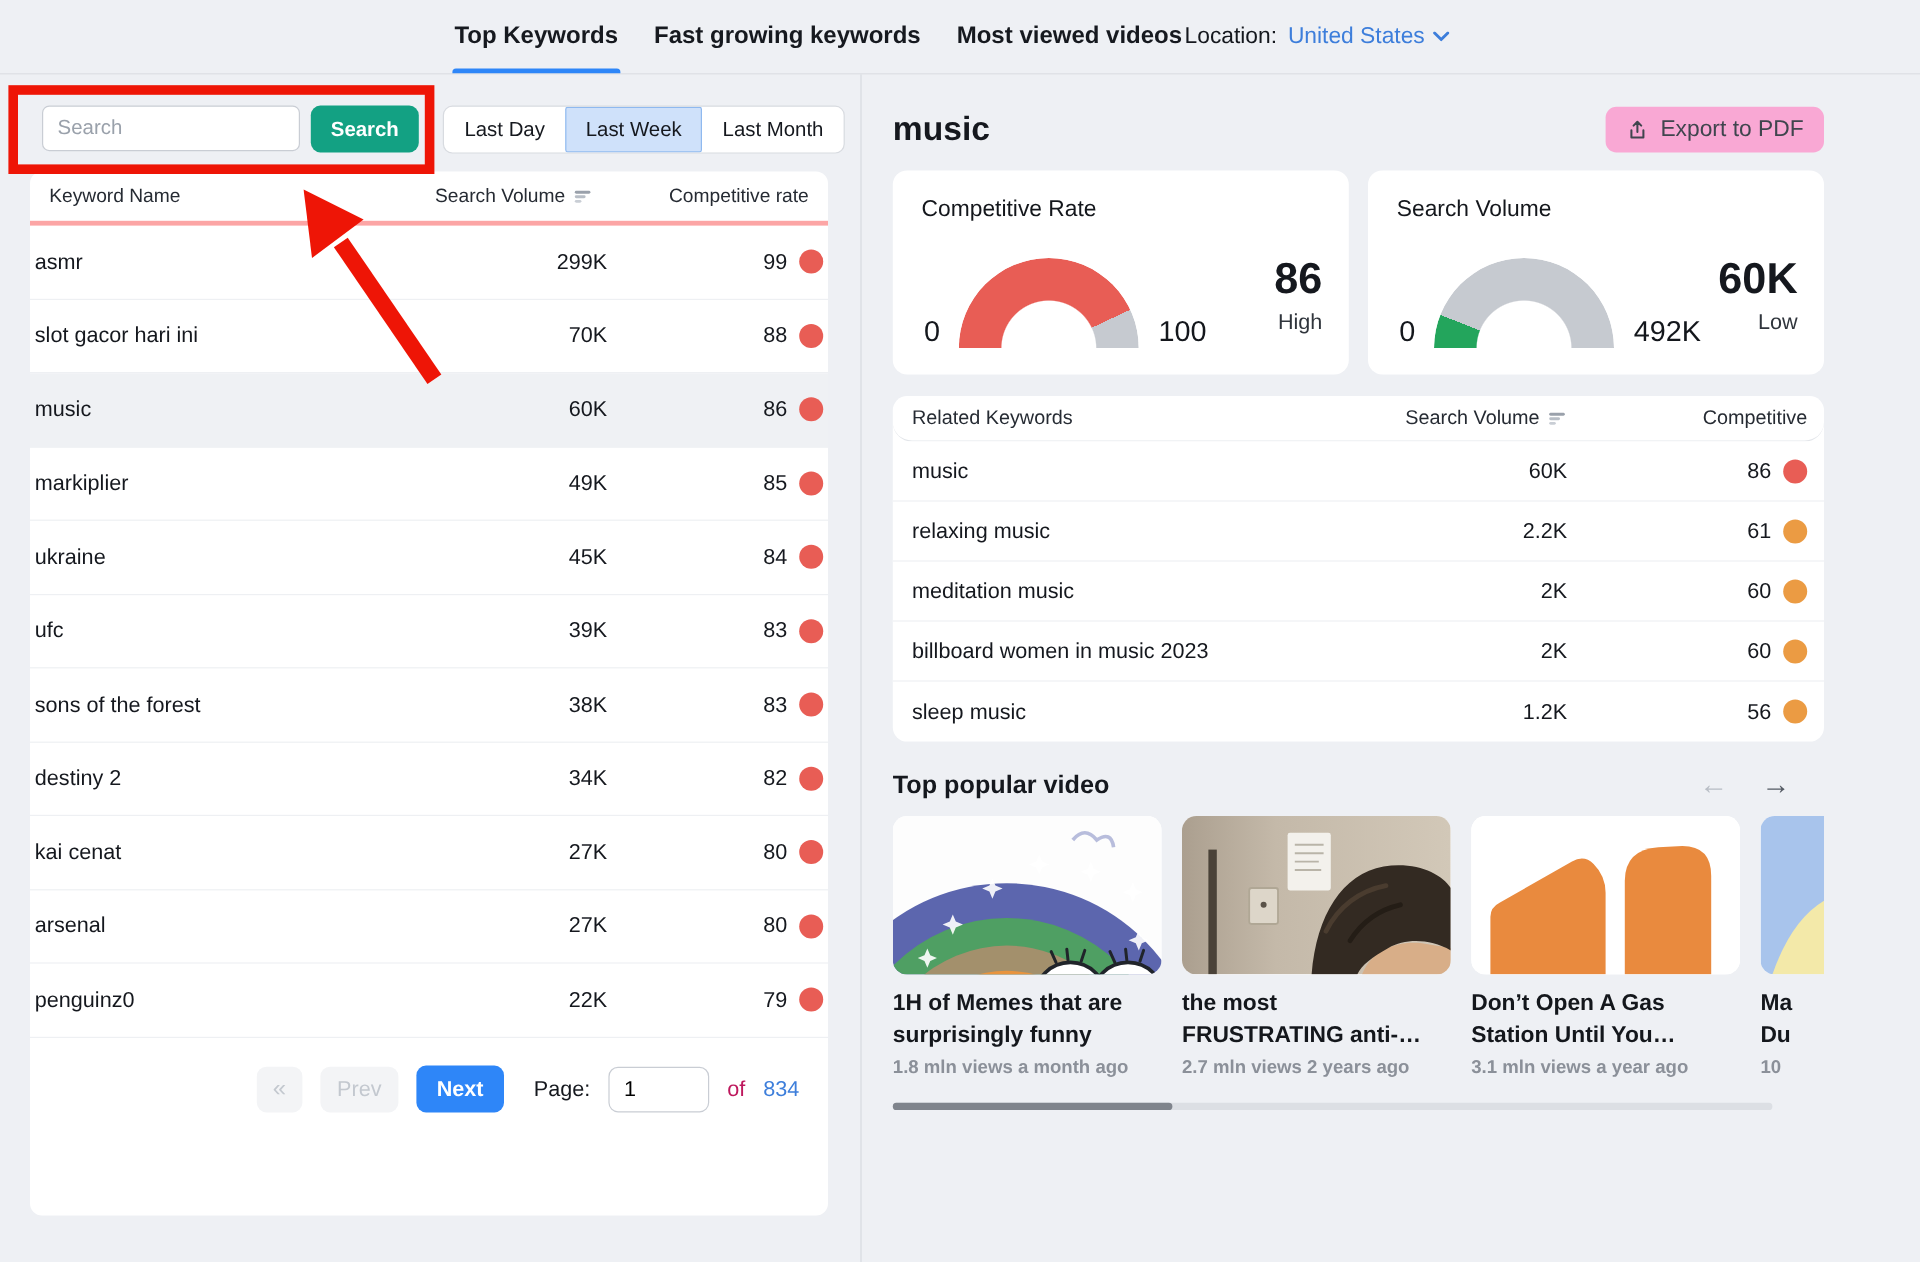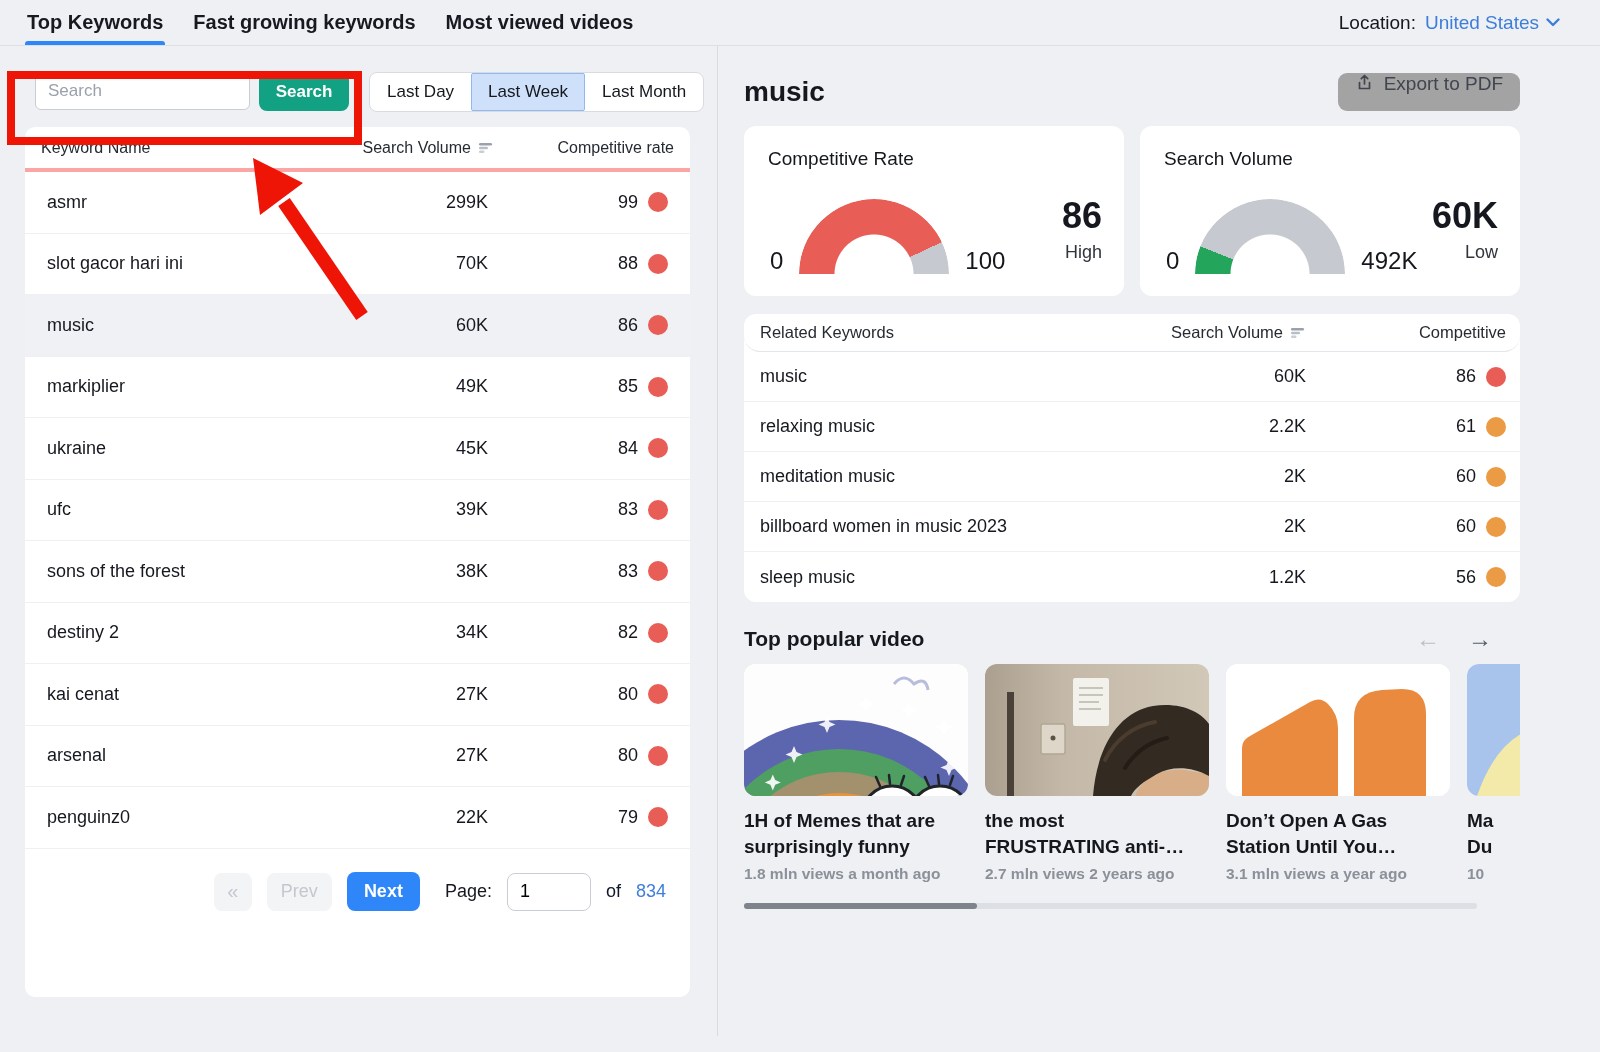--- a/index.html
+++ b/index.html
@@ -6,22 +6,22 @@
   html,body { width:1600px; height:1052px; }
   body {
     font-family:"Liberation Sans", sans-serif;
     background:#eef0f4;
     color:#15181e;
     position:relative;
     overflow:hidden;
   }
   
   .topbar {
-    height:46px;
-    display:flex; align-items:stretch; justify-content:space-between;
+    height:62px;
+    display:flex; align-items:stretch; justify-content:center;
     padding:0 40px 0 25px;
     border-bottom:1px solid #dcdfe4;
   }
   .tabs { display:flex; gap:26px; }
   .tab {
     display:flex; align-items:center;
     font-size:20px; font-weight:700; color:#16191f;
     position:relative; cursor:pointer; padding:0 2px;
   }
   .tab.active::after {
@@ -66,21 +66,21 @@
   
   .table-card { width:665px; height:870px; background:#fff; border-radius:10px; overflow:hidden; }
   .thead {
     height:45px; display:flex; align-items:center; padding:0 16px;
     font-size:16px; color:#262b33; border-bottom:4px solid #fca5a5;
   }
   .col-kw { flex:1; }
   .col-vol { width:150px; display:flex; justify-content:flex-end; align-items:center; gap:7px; }
   .col-rate { width:180px; display:flex; justify-content:flex-end; align-items:center; gap:10px; }
   .krow {
-    height:61.5px; display:flex; align-items:center; padding:0 22px;
+    height:61.5px; display:flex; align-items:center; padding:0 4px;
     font-size:18px; border-bottom:1px solid #eef0f3; cursor:pointer;
   }
   .krow.selected { background:#eff1f4; }
   .dot { width:20px; height:20px; border-radius:50%; flex-shrink:0; }
   .dot-red { background:#e85d55; }
   .dot-orange { background:#eb9b43; }
   .sort-icon { display:inline-block; }
 
   
   .pager {
@@ -94,29 +94,29 @@
   }
   .pg-first { width:38px; padding:0; font-size:20px; }
   .pg-next {
     background:#2e86f8; color:#fff; cursor:pointer; font-weight:700; padding:0 17px; height:39px;
   }
   .page-label { margin-left:10px; }
   .page-input {
     width:84px; height:38px; border:1px solid #c9cdd4; border-radius:8px;
     font-size:18px; padding:0 12px; font-family:"Liberation Sans", sans-serif;
   }
-  .of-label { color:#0f172a; }
+  .of-label { color:#be185d; }
   .total-link { color:#3d7edb; cursor:pointer; }
 
   
   .title-row { width:776px; height:40px; display:flex; align-items:center; justify-content:space-between; }
   .kw-title { font-size:28px; font-weight:700; }
   .export-btn {
-    height:38px; display:flex; align-items:flex-start; gap:10px; padding:0 17px;
-    background:#a3a3a3; border:none; border-radius:9px;
+    height:38px; display:flex; align-items:center; gap:10px; padding:0 17px;
+    background:#f9a8d4; border:none; border-radius:9px;
     font-size:19px; color:#40454e; cursor:pointer;
     font-family:"Liberation Sans", sans-serif;
   }
   .gauge-row { display:flex; gap:16px; margin-top:14px; }
   .gauge-card {
     width:380px; height:170px; background:#fff; border-radius:12px;
     position:relative; padding:22px 24px;
   }
   .gauge-label { font-size:19px; font-weight:500; color:#14171c; }
   .gauge-area {

